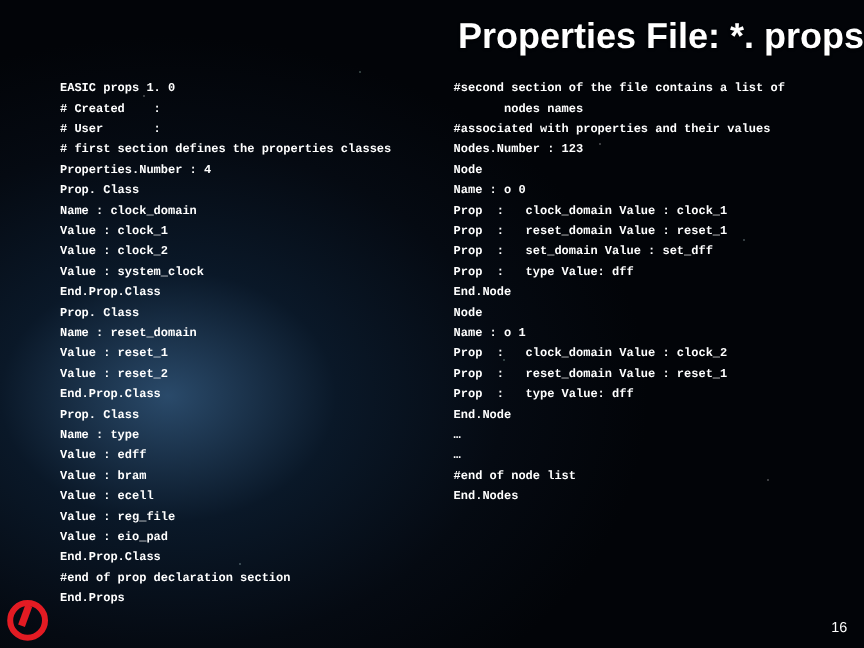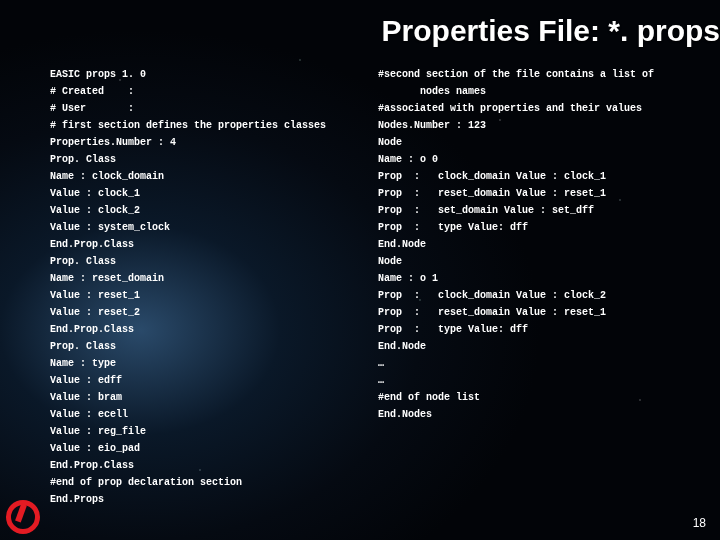--- a/index.html
+++ b/index.html
@@ -64,14 +64,14 @@
 End.Node
 …
 …
 #end of node list
 End.Nodes</div>
   </div>
   <div class="logo">
     <div class="ring"></div>
       <div class="bar"></div>
   </div>
-  <div class="pagenum">18</div>
+  <div class="pagenum">16</div>
 </div>
 
 </body></html>

